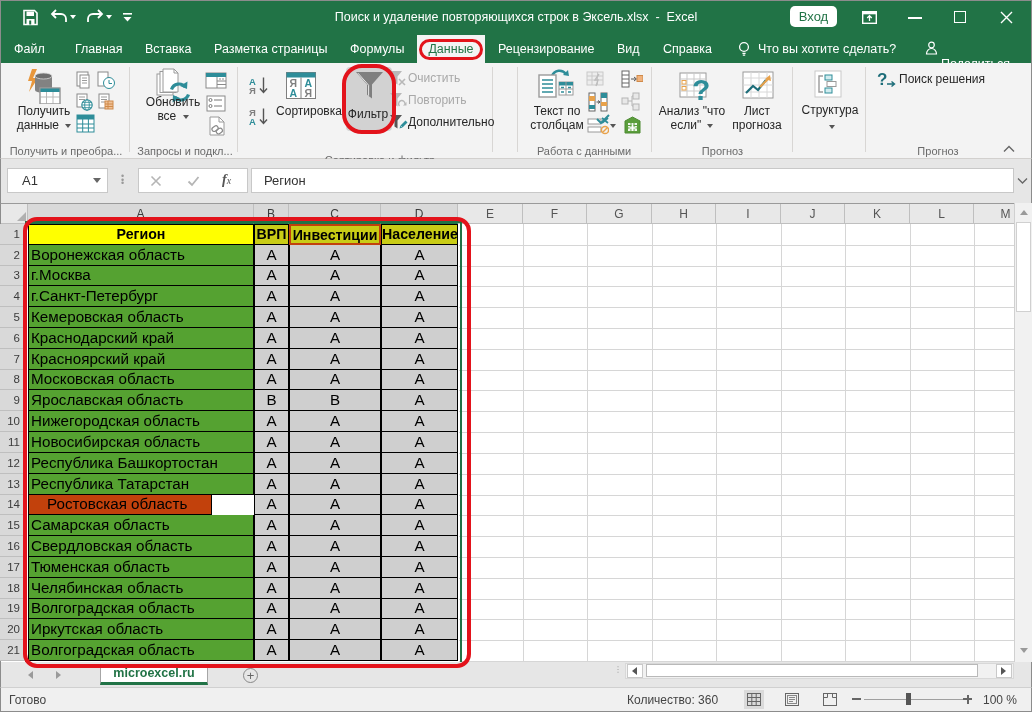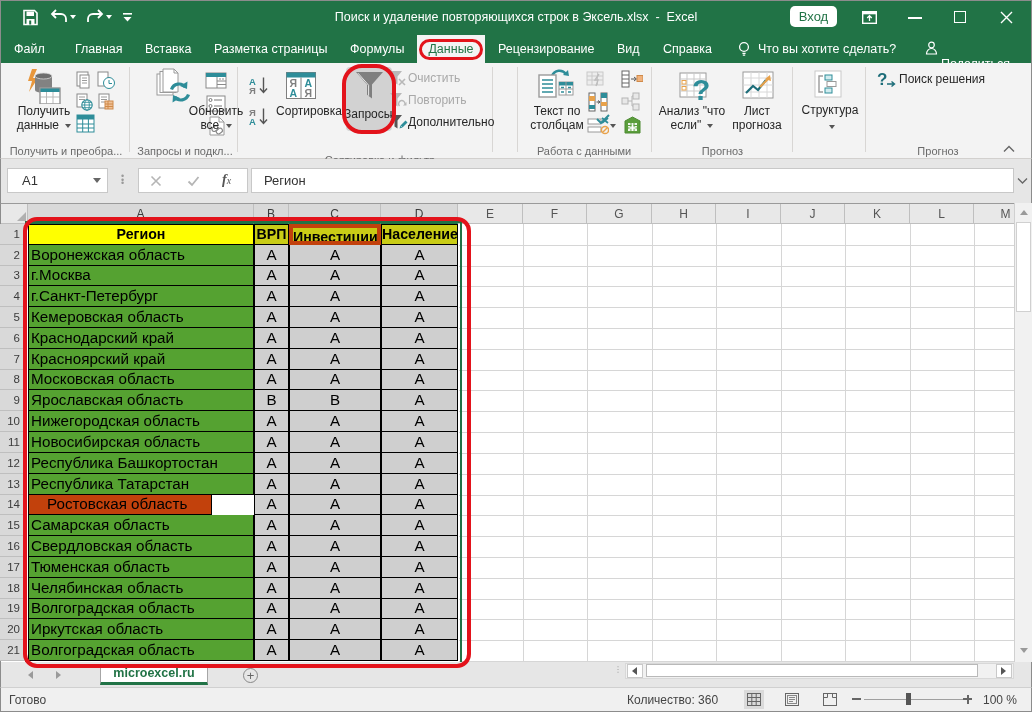--- a/index.html
+++ b/index.html
@@ -292,23 +292,23 @@
 <div class="glabel" style="left:868px;top:145px;width:140px;">Прогноз</div>
 <div class="gsep" style="left:129px;top:67px;"></div>
 <div class="gsep" style="left:237px;top:67px;"></div>
 <div class="gsep" style="left:492px;top:67px;"></div>
 <div class="gsep" style="left:517px;top:67px;"></div>
 <div class="gsep" style="left:651px;top:67px;"></div>
 <div class="gsep" style="left:792px;top:67px;"></div>
 <div class="gsep" style="left:865px;top:67px;"></div>
 
 <div class="btxt" style="left:8px;top:104px;width:72px;">Получить<br>данные <span class="dd"></span></div>
-<div class="btxt" style="left:138px;top:104px;width:70px;margin-left:43px;">Обновить<br>все <span class="dd"></span></div>
+<div class="btxt" style="left:138px;top:95px;width:70px;">Обновить<br>все <span class="dd"></span></div>
 <div class="btxt" style="left:266px;top:104px;width:86px;">Сортировка</div>
-<div class="btxt" style="left:344px;top:107px;width:48px;">Запросы</div>
+<div class="btxt" style="left:344px;top:107px;width:48px;">Фильтр</div>
 <div class="btxt gray" style="left:408px;top:71px;">Очистить</div>
 <div class="btxt gray" style="left:408px;top:93px;">Повторить</div>
 <div class="btxt" style="left:408px;top:115px;">Дополнительно</div>
 <div class="btxt" style="left:528px;top:104px;width:58px;">Текст по<br>столбцам</div>
 <div class="btxt" style="left:652px;top:104px;width:80px;">Анализ "что<br>если" <span class="dd"></span></div>
 <div class="btxt" style="left:728px;top:104px;width:58px;">Лист<br>прогноза</div>
 <div class="btxt" style="left:800px;top:103px;width:60px;">Структура<br><span class="dd" style="margin-top:4px"></span></div>
 <div class="btxt" style="left:899px;top:72px;">Поиск решения</div>
 <svg class="abs" style="left:1003px;top:145px" width="12" height="8" viewBox="0 0 12 8">
     <path d="M1 6.5 L6 1.5 L11 6.5" fill="none" stroke="#666" stroke-width="1.4"></path>
@@ -394,21 +394,21 @@
 <div class="gl" style="left:459px;top:536px;width:555px;height:1px;"></div>
 <div class="gl" style="left:459px;top:557px;width:555px;height:1px;"></div>
 <div class="gl" style="left:459px;top:578px;width:555px;height:1px;"></div>
 <div class="gl" style="left:459px;top:599px;width:555px;height:1px;"></div>
 <div class="gl" style="left:459px;top:619px;width:555px;height:1px;"></div>
 <div class="gl" style="left:459px;top:640px;width:555px;height:1px;"></div>
 <div class="gl" style="left:459px;top:661px;width:555px;height:1px;"></div>
 <div class="abs" style="left:25px;top:221px;width:437px;height:443px;border:2.5px solid #217346;"></div>
 <div class="cell" style="left:28px;top:224px;width:226px;height:21px;background:#ffff00;border:1px solid #000;font-weight:bold;font-size:14.2px;text-align:center;line-height:19px;">Регион</div>
 <div class="cell" style="left:254px;top:224px;width:35px;height:21px;background:#c9cc16;border:1px solid #000;font-weight:bold;font-size:14.2px;text-align:center;line-height:19px;">ВРП</div>
-<div class="cell" style="left:289px;top:224px;width:92px;height:21px;background:#c9cc16;border:4px solid #c2410c;font-weight:bold;font-size:14.2px;text-align:center;line-height:19px;">Инвестиции</div>
+<div class="cell" style="left:289px;top:224px;width:92px;height:21px;background:#c9cc16;border:2px solid #c2410c;font-weight:bold;font-size:14.2px;text-align:center;line-height:19px;">Инвестиции</div>
 <div class="cell" style="left:381px;top:224px;width:77px;height:21px;background:#c9cc16;border:1px solid #000;font-weight:bold;font-size:14.2px;text-align:center;line-height:19px;">Население</div>
 <div class="cell" style="left:28px;top:245px;width:226px;height:21px;background:#55a231;border:1px solid #000;border-top:none;padding-left:2px;line-height:19px;">Воронежская область</div>
 <div class="cell" style="left:254px;top:245px;width:35px;height:21px;background:#cfcfcf;border:1px solid #000;border-top:none;text-align:center;line-height:19px;">А</div>
 <div class="cell" style="left:289px;top:245px;width:92px;height:21px;background:#cfcfcf;border:1px solid #000;border-top:none;text-align:center;line-height:19px;">А</div>
 <div class="cell" style="left:381px;top:245px;width:77px;height:21px;background:#cfcfcf;border:1px solid #000;border-top:none;text-align:center;line-height:19px;">А</div>
 <div class="cell" style="left:28px;top:266px;width:226px;height:20px;background:#55a231;border:1px solid #000;border-top:none;padding-left:2px;line-height:18px;">г.Москва</div>
 <div class="cell" style="left:254px;top:266px;width:35px;height:20px;background:#cfcfcf;border:1px solid #000;border-top:none;text-align:center;line-height:18px;">А</div>
 <div class="cell" style="left:289px;top:266px;width:92px;height:20px;background:#cfcfcf;border:1px solid #000;border-top:none;text-align:center;line-height:18px;">А</div>
 <div class="cell" style="left:381px;top:266px;width:77px;height:20px;background:#cfcfcf;border:1px solid #000;border-top:none;text-align:center;line-height:18px;">А</div>
 <div class="cell" style="left:28px;top:286px;width:226px;height:21px;background:#55a231;border:1px solid #000;border-top:none;padding-left:2px;line-height:19px;">г.Санкт-Петербург</div>

